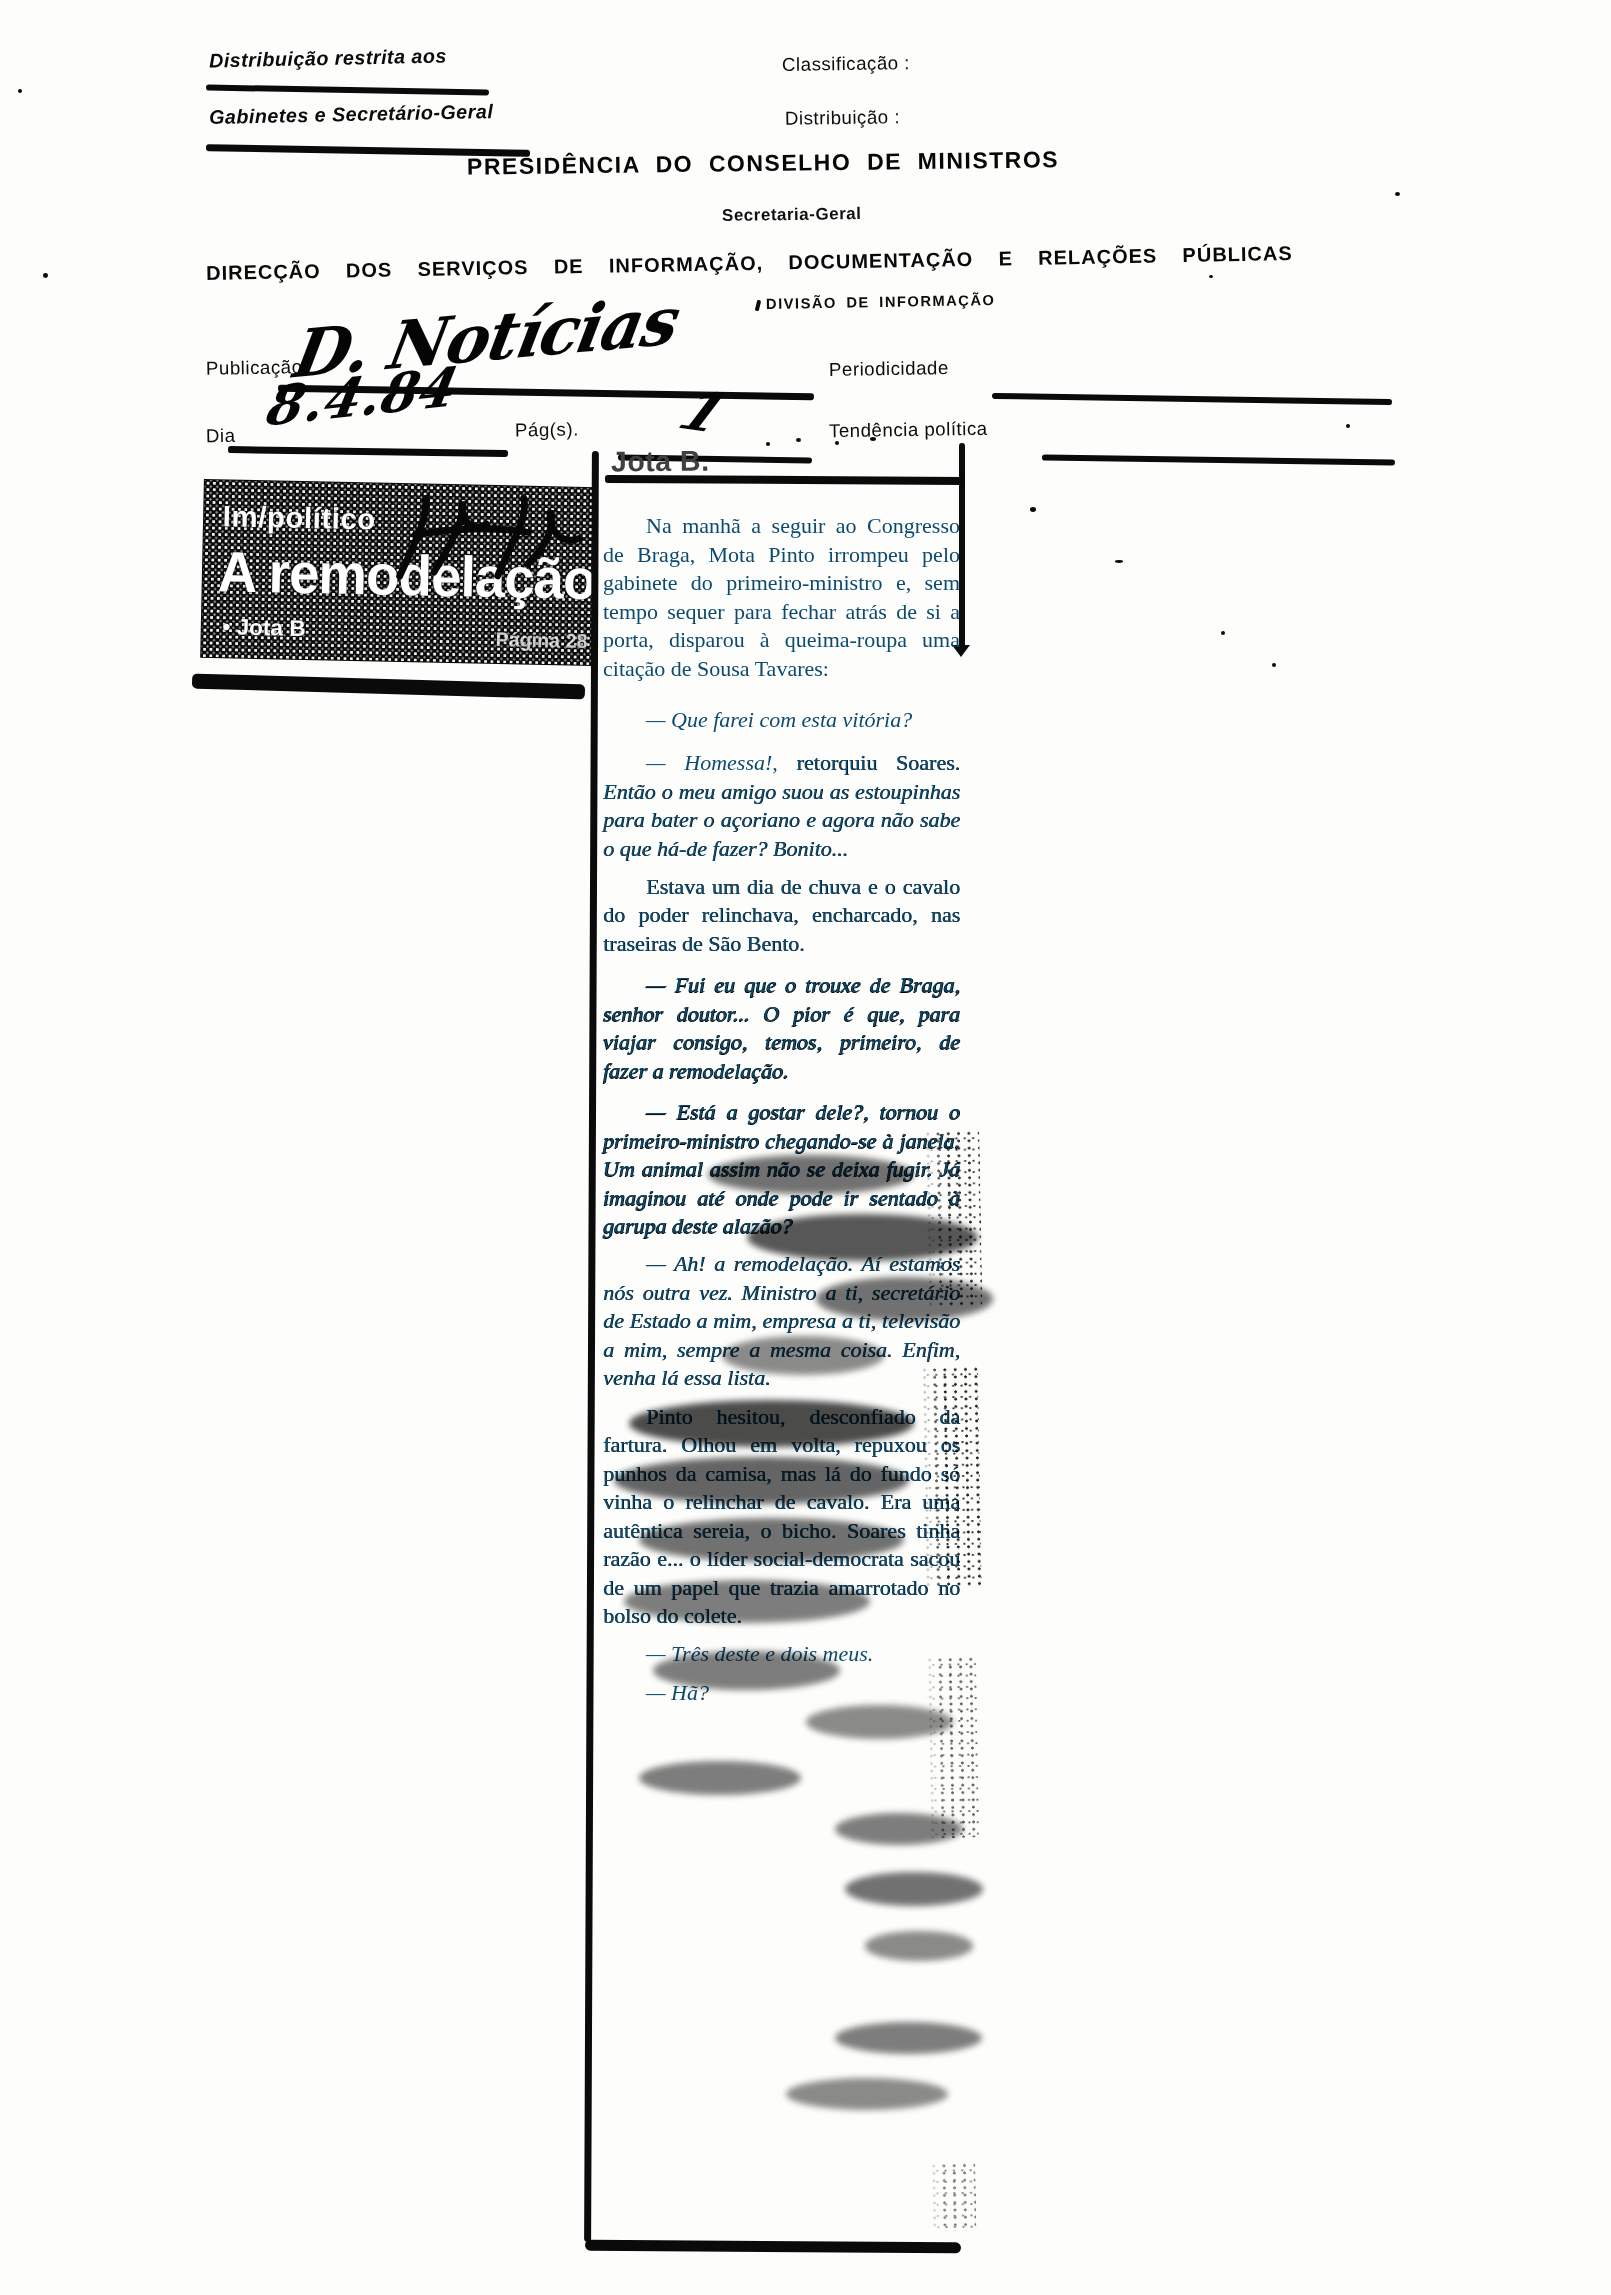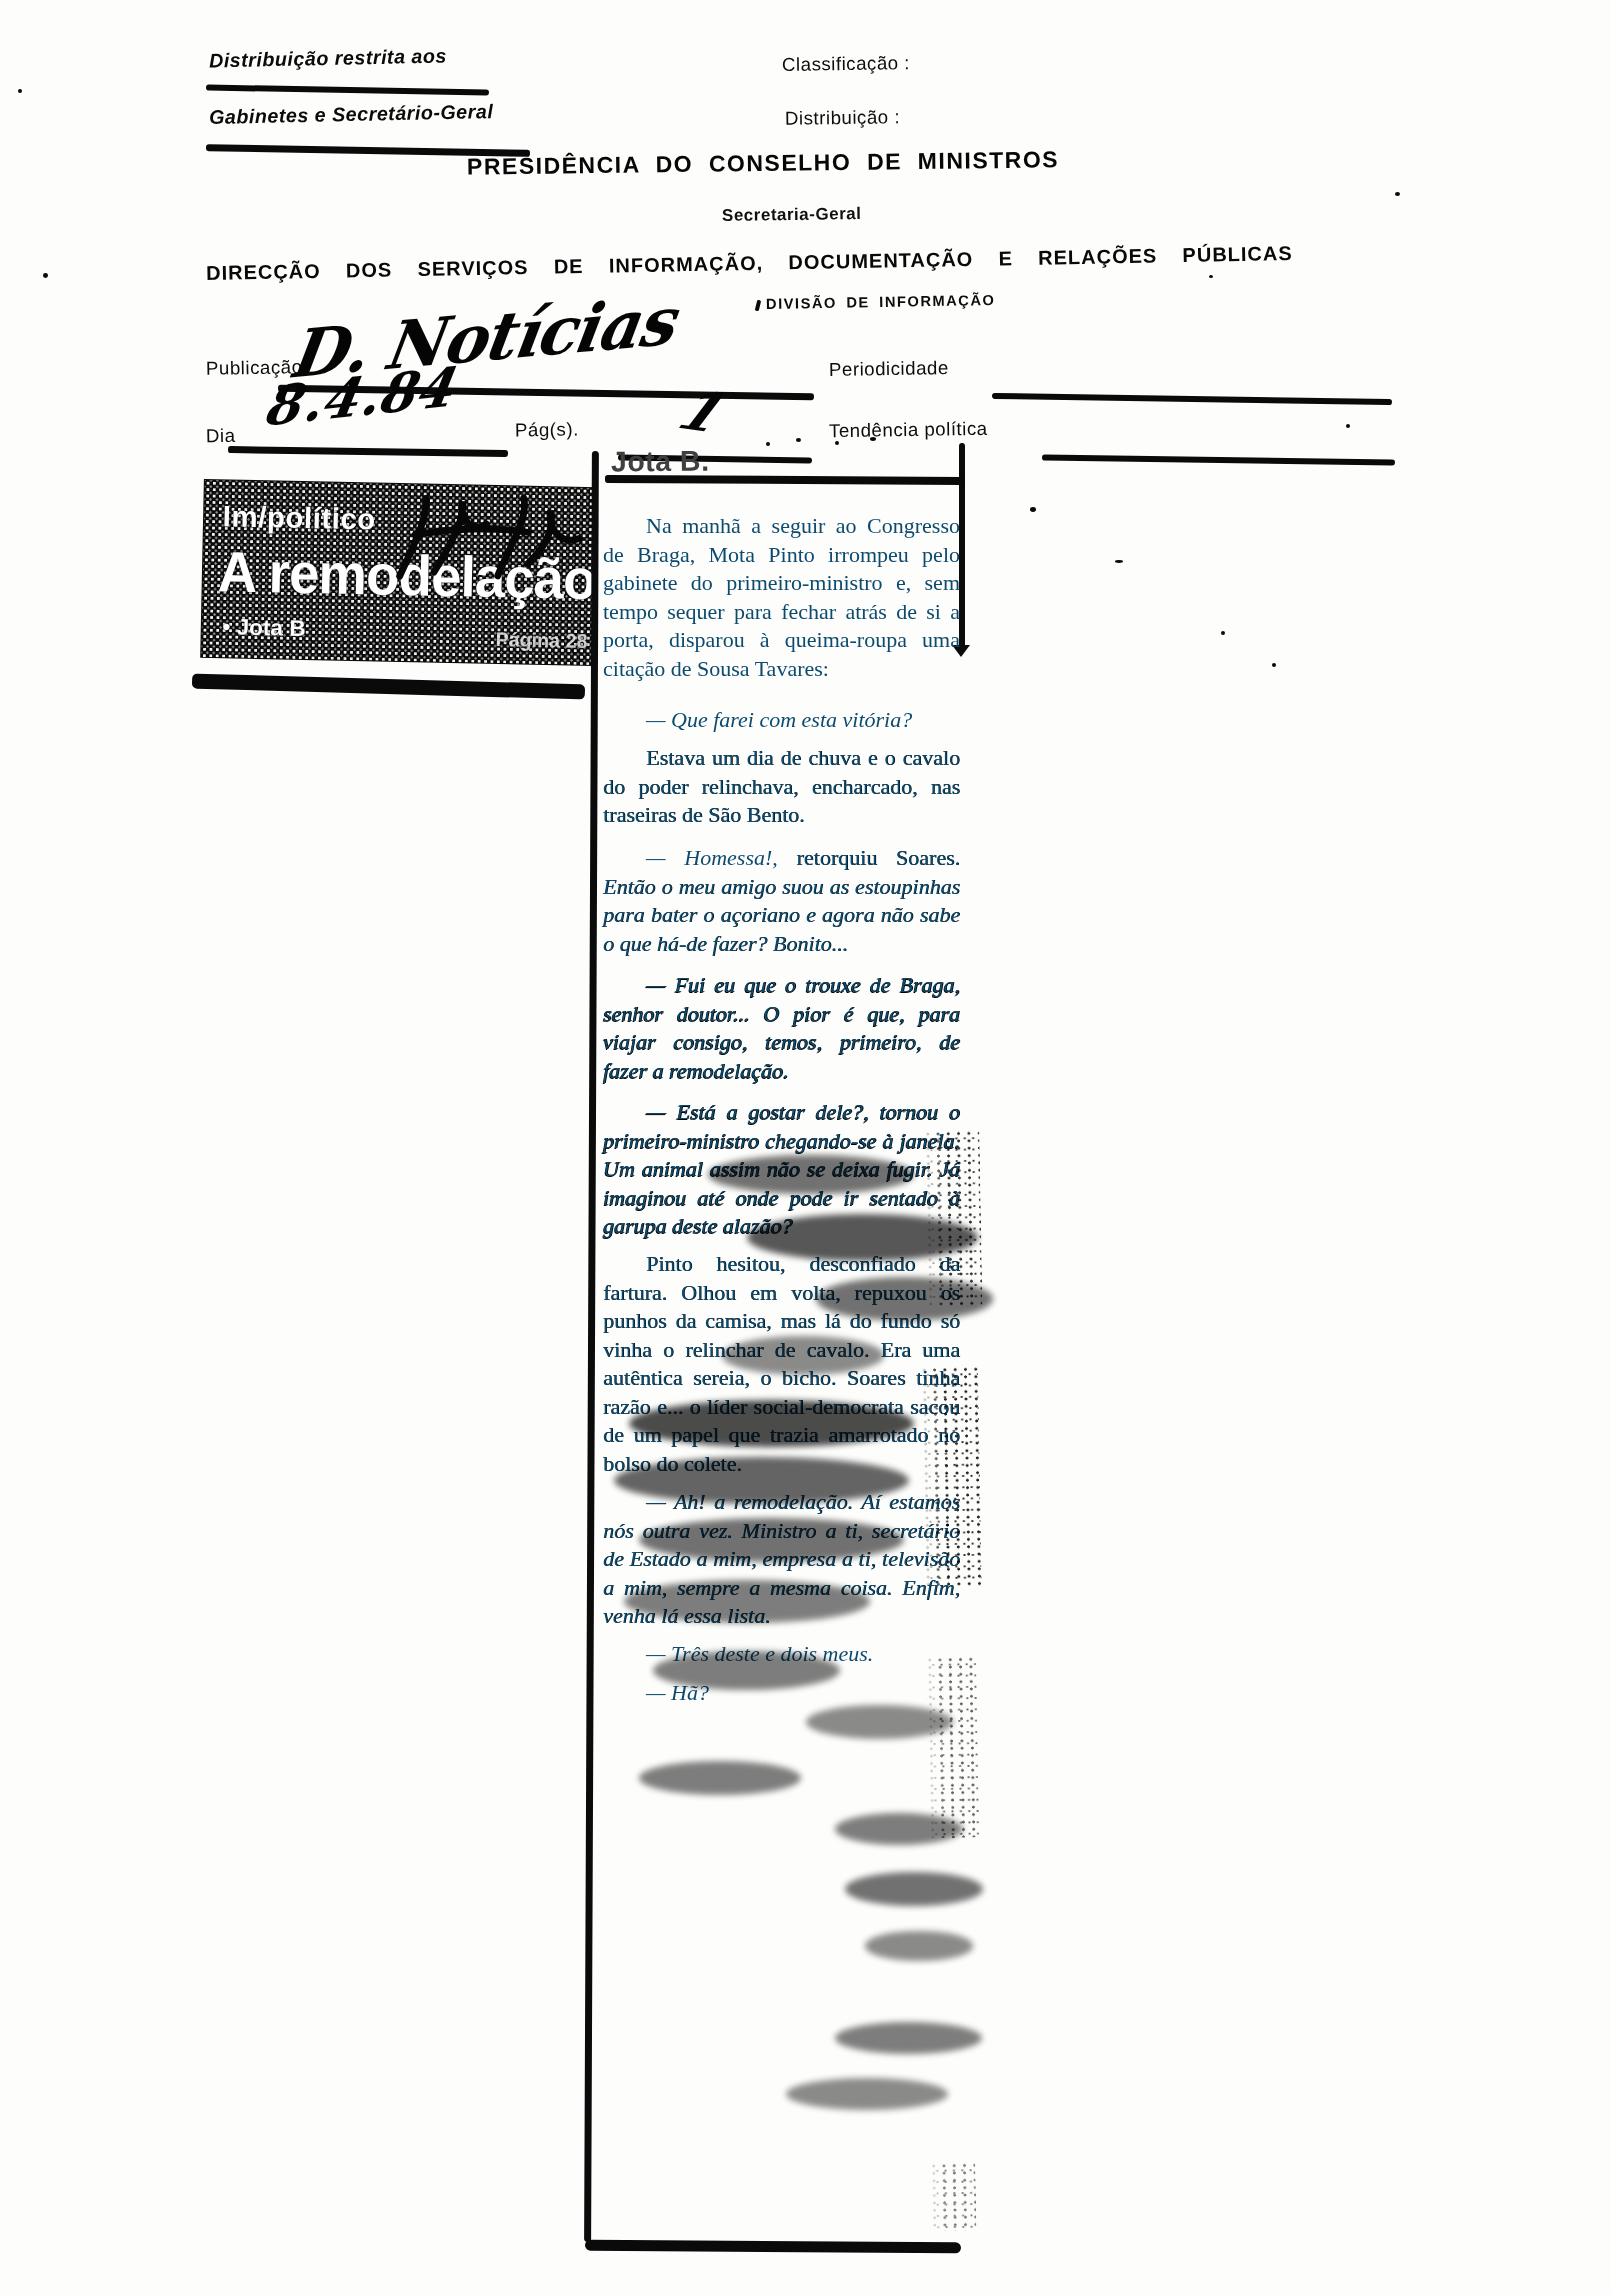--- a/index.html
+++ b/index.html
@@ -128,26 +128,26 @@
   <div class="abs col-rule" style="left:588px; top:451px; width:7.4px; height:1791px; transform:rotate(.25deg); border-radius:3.9px;"></div>
   <div class="abs col-rule" style="left:959px; top:443px; width:5.9px; height:205px; border-radius:2.9px;"></div>
   <div class="abs" style="left:952px; top:645px; width:0; height:0; border-left:9.8px solid transparent; border-right:9.8px solid transparent; border-top:12.8px solid #0b0b0b;"></div>
 
   <div class="abs art-heading" style="left:611px; top:445px;">Jota B.</div>
   <div class="abs rule" style="left:605px; top:476px; width:360px; height:8.4px; transform:rotate(.35deg);"></div>
 
   <div class="abs article" style="left:603px; top:512px; width:357px;">
     <p><span>Na manhã a seguir ao Congresso de Braga, Mota Pinto irrompeu pelo gabinete do primeiro-ministro e, sem tempo sequer para fechar atrás de si a porta, disparou à queima-roupa uma citação de Sousa Tavares:</span></p>
     <p style="margin-top:23px;"><span class="it">— Que farei com esta vitória?</span></p>
+    <p style="margin-top:14.7px;"><span class="it">— Homessa!, </span><span class="semiinked">retorquiu Soares. </span><span class="it semiinked">Então o meu amigo suou as estoupinhas para bater o açoriano e agora não sabe o que há-de fazer? Bonito...</span></p>
     <p><span class="semiinked">Estava um dia de chuva e o cavalo do poder relinchava, encharcado, nas traseiras de São Bento.</span></p>
-    <p style="margin-top:14.7px;"><span class="it">— Homessa!, </span><span class="semiinked">retorquiu Soares. </span><span class="it semiinked">Então o meu amigo suou as estoupinhas para bater o açoriano e agora não sabe o que há-de fazer? Bonito...</span></p>
     <p style="margin-top:12.8px;"><span class="it inked">— Fui eu que o trouxe de Braga, senhor doutor... O pior é que, para viajar consigo, temos, primeiro, de fazer a remodelação.</span></p>
     <p style="margin-top:12.8px;"><span class="it inked">— Está a gostar dele?, tornou o primeiro-ministro chegando-se à janela. Um animal assim não se deixa fugir. Já imaginou até onde pode ir sentado à garupa deste alazão?</span></p>
+    <p><span class="it semiinked">— Ah! a remodelação. Aí estamos nós outra vez. Ministro a ti, secretário de Estado a mim, empresa a ti, televisão a mim, sempre a mesma coisa. Enfim, venha lá essa lista.</span></p>
     <p><span class="semiinked">Pinto hesitou, desconfiado da fartura. Olhou em volta, repuxou os punhos da camisa, mas lá do fundo só vinha o relinchar de cavalo. Era uma autêntica sereia, o bicho. Soares tinha razão e... o líder social-democrata sacou de um papel que trazia amarrotado no bolso do colete.</span></p>
-    <p><span class="it semiinked">— Ah! a remodelação. Aí estamos nós outra vez. Ministro a ti, secretário de Estado a mim, empresa a ti, televisão a mim, sempre a mesma coisa. Enfim, venha lá essa lista.</span></p>
     <p><span class="it">— Três deste e dois meus.</span></p>
     <p><span class="it">— Hã?</span></p>
   </div>
 
   <div class="abs rule" style="left:585px; top:2241px; width:376px; height:10.8px; transform:rotate(.4deg); border-radius:5.9px;"></div>
 
   <div class="blotch" style="left:708px; top:1155px; width:206px; height:39px;"></div>
   <div class="blotch" style="left:747px; top:1214px; width:231px; height:47px; opacity:.65;"></div>
   <div class="blotch" style="left:816px; top:1277px; width:177px; height:44px;"></div>
   <div class="blotch" style="left:722px; top:1336px; width:162px; height:39px; opacity:.45;"></div>

